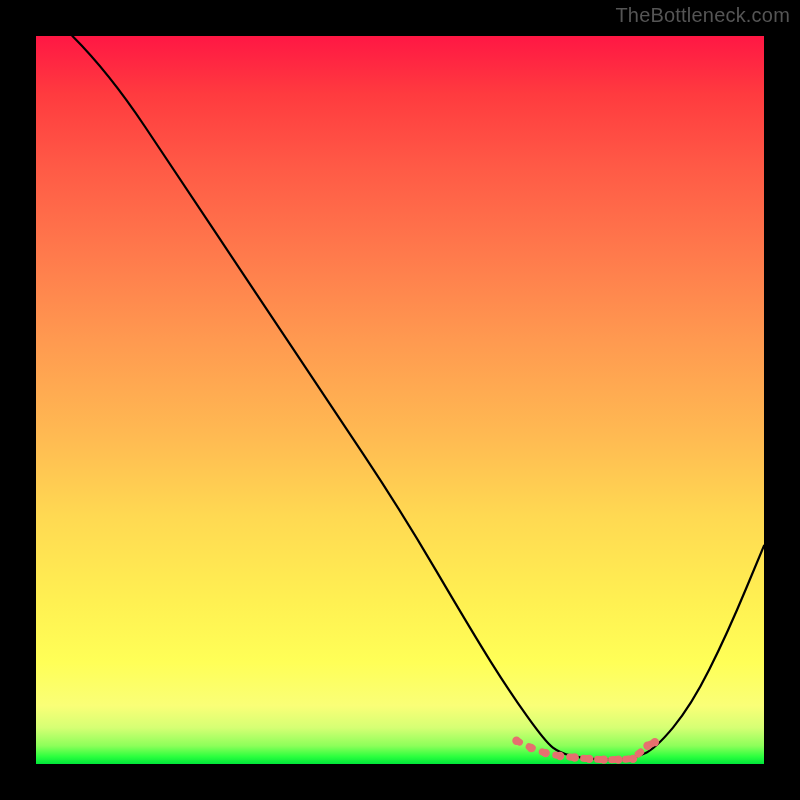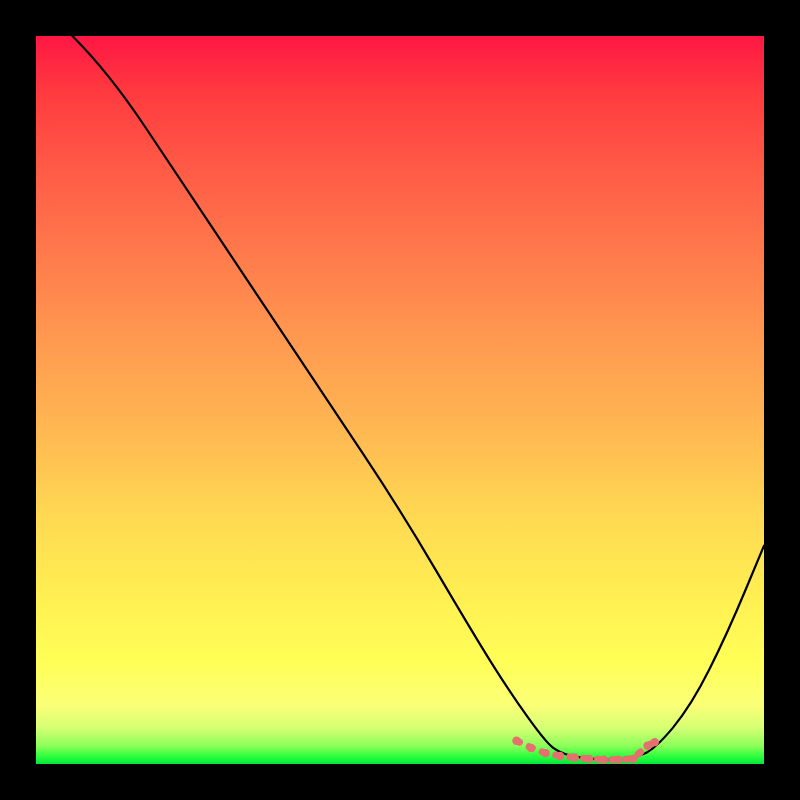--- a/index.html
+++ b/index.html
@@ -58,20 +58,21 @@
     top: 0;
     width: 728px;
     height: 728px;
     overflow: visible;
   }
 </style>
 </head>
 <body>
 
 <div class="frame">
+  <div class="watermark">TheBottleneck.com</div>
 
   <div class="plot-area">
     <svg class="curve" viewBox="0 0 728 728" preserveAspectRatio="none">
       <path id="main-curve-path" fill="none" stroke="#000" stroke-width="2.2" stroke-linecap="round" stroke-linejoin="round" d="M 36.4 0 Q 72.8 36.39999999999998 109.19999999999999 91 Q 145.6 145.60000000000002 182 200.20000000000002 Q 218.4 254.8 254.8 309.4 Q 291.2 364 327.6 418.6 Q 364 473.20000000000005 400.4 535.08 Q 436.8 596.96 455 626.08 Q 473.2 655.2 491.4 680.6800000000001 Q 509.59999999999997 706.16 516.88 711.62 Q 524.16 717.08 535.0799999999999 719.628 Q 546 722.176 556.9200000000001 722.904 Q 567.84 723.632 575.12 723.632 Q 582.4 723.632 589.68 722.904 Q 596.9599999999999 722.176 607.8799999999999 717.808 Q 618.8 713.44 637 691.6 Q 655.2 669.76 673.4000000000001 633.36 Q 691.6 596.96 709.8 553.28 T 728 509.6"></path>
       <g id="dots">
           <path d="M 480.48 704.704 Q 495.04 711.984 502.32 714.532 Q 509.59999999999997 717.08 516.88 718.5360000000001 Q 524.16 719.992 531.44 720.72 Q 538.72 721.448 546 722.1759999999999 Q 553.28 722.904 560.56 723.268 Q 567.84 723.632 575.12 723.632 Q 582.4 723.632 589.68 723.268 Q 596.9599999999999 722.904 604.24 716.352 Q 611.52 709.8 615.16 707.98 T 618.8 706.16" fill="none" stroke="#e6706f" stroke-width="7" stroke-linecap="round" stroke-dasharray="3 11"></path>
           <circle cx="480.48" cy="704.704" r="4.2" fill="#e6706f"></circle>
           <circle cx="495.04" cy="711.984" r="4.2" fill="#e6706f"></circle>
           <circle cx="509.59999999999997" cy="717.08" r="4.2" fill="#e6706f"></circle>
           <circle cx="524.16" cy="719.992" r="4.2" fill="#e6706f"></circle>

